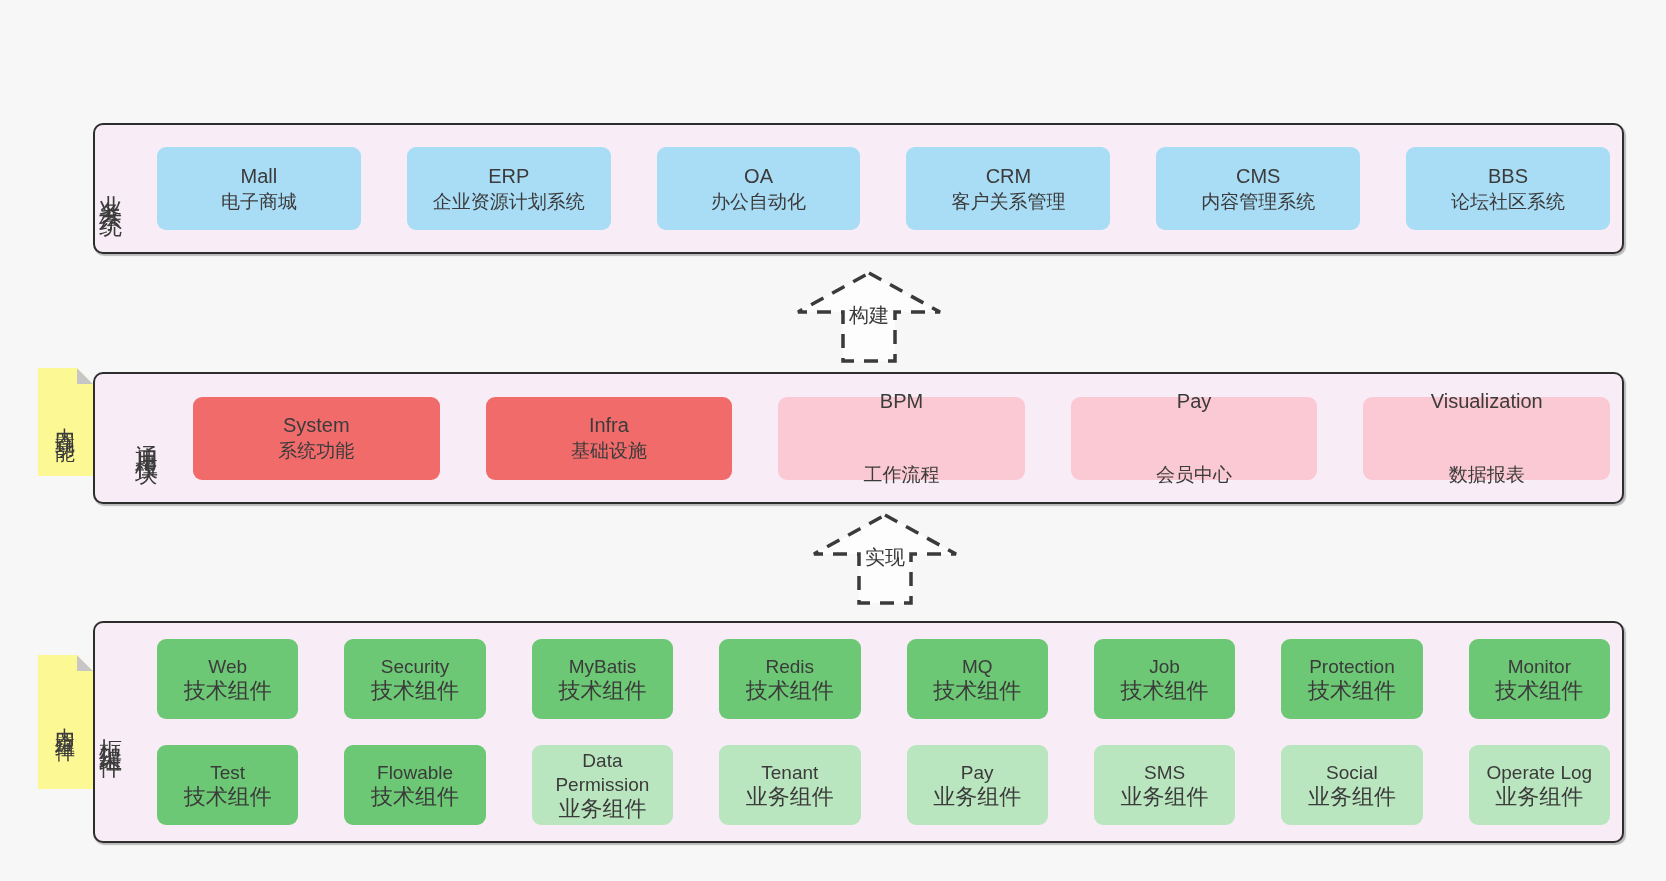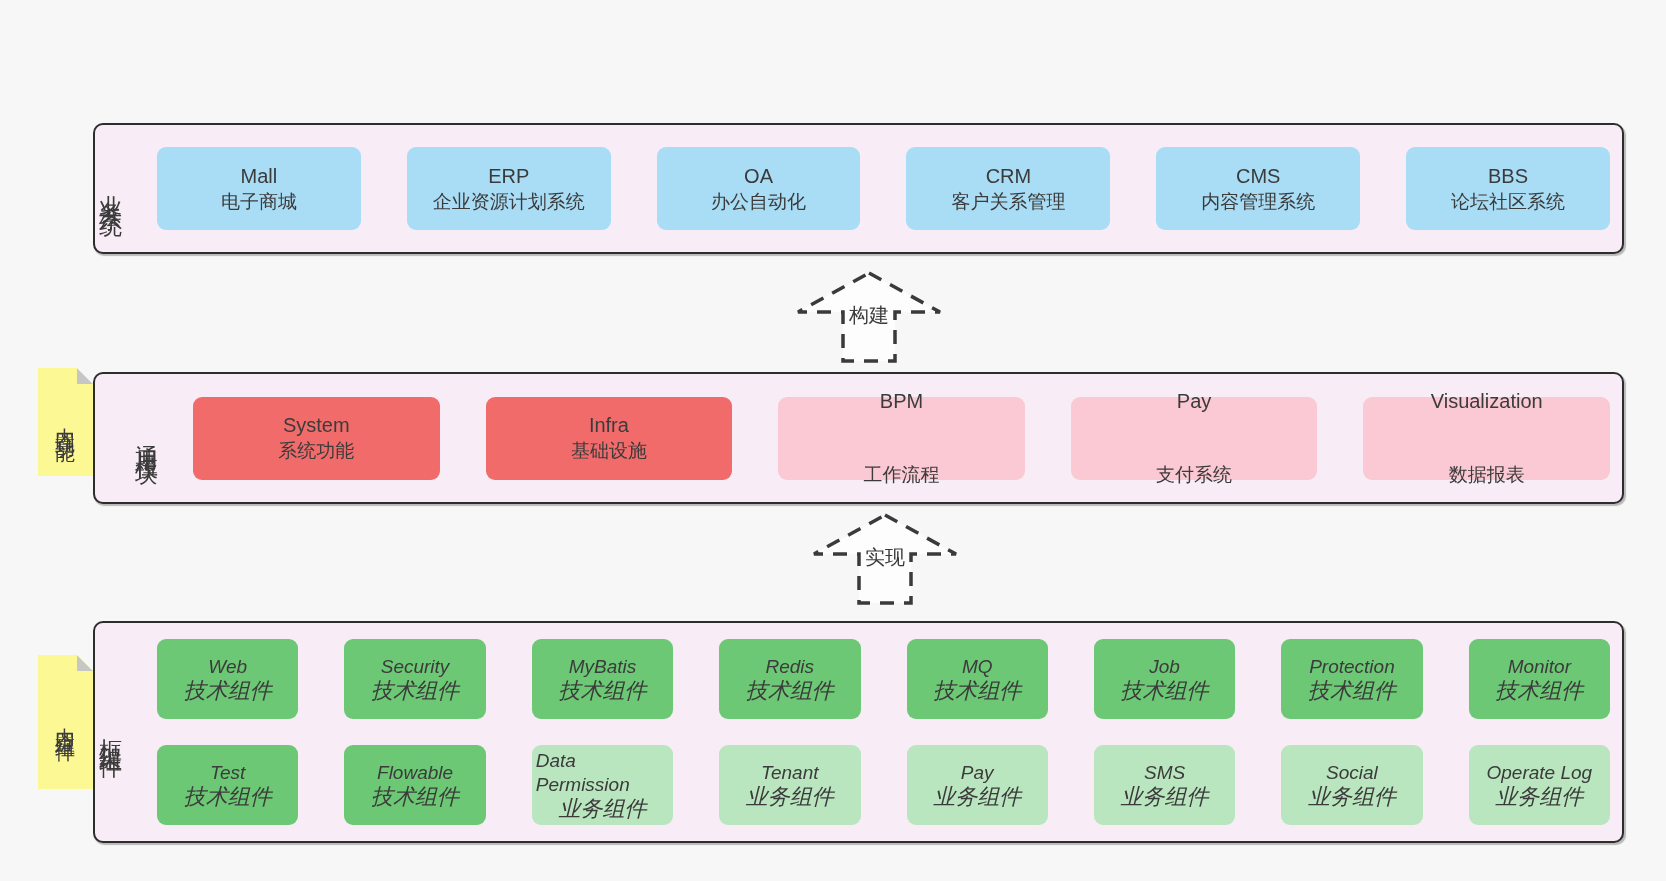--- a/index.html
+++ b/index.html
@@ -40,31 +40,31 @@
     margin-left: 4px;
   }
   .rows {
     flex: 1;
     display: flex;
     flex-direction: column;
     gap: 26px;
     padding: 0 12px 0 6px;
   }
   .row { display: flex; gap: 46px; }
-  #band-2 .row { gap: 46px; font-style: italic; }
+  #band-2 .row { gap: 46px; }
 
   .box {
     flex: 1;
     height: 83px;
     border-radius: 9px;
     display: flex;
     flex-direction: column;
     justify-content: center;
     align-items: center;
-    text-align: left;
+    text-align: center;
     padding: 2px 4px;
     box-sizing: border-box;
   }
   #band-2 .box { height: 80px; }
   .box .en { font-size: 20px; line-height: 26px; }
   .box .zh { font-size: 19px; line-height: 26px; }
   #band-2 .box .en { font-size: 19px; line-height: 24px; }
   #band-2 .box .zh { font-size: 22px; line-height: 24px; }
 
   .blue       { background: var(--c-blue, #a9dcf5); }
@@ -169,21 +169,21 @@
         <div class="box red">
           <div class="en">Infra</div>
           <div class="zh">基础设施</div>
         </div>
         <div class="box pink">
           <div class="en">BPM</div>
           <div class="zh">工作流程</div>
         </div>
         <div class="box pink">
           <div class="en">Pay</div>
-          <div class="zh">支付系统</div>
+          <div class="zh">会员中心</div>
         </div>
         <div class="box pink">
           <div class="en">Visualization</div>
           <div class="zh">数据报表</div>
         </div>
       </div>
     </div>
   </div>
 <div class="sticky" id="sticky-0">
   <span class="fold"></span>

